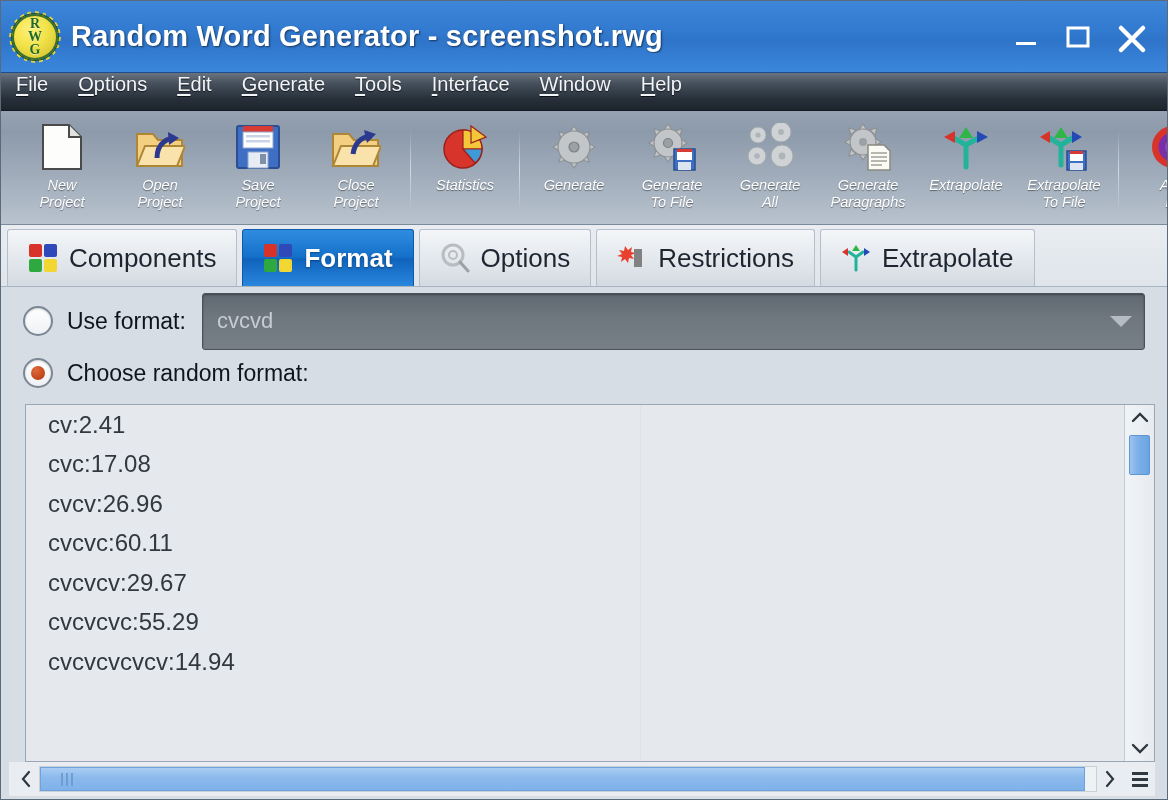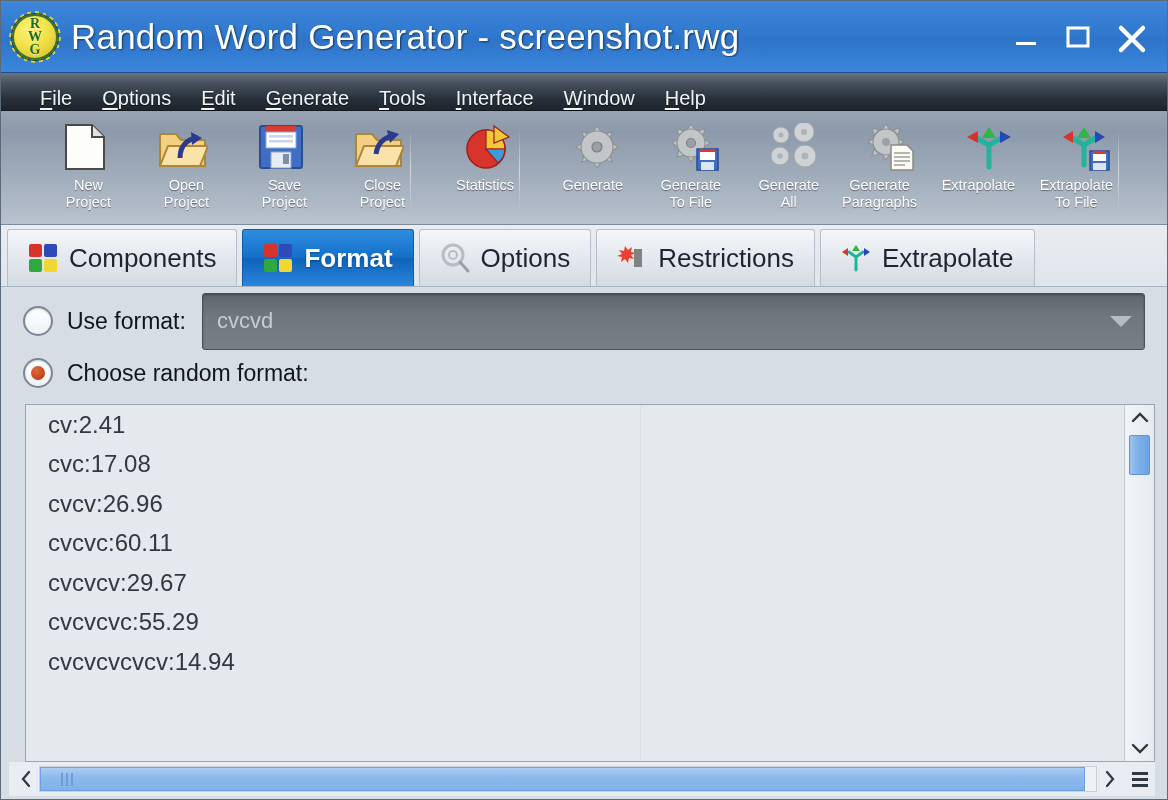--- a/index.html
+++ b/index.html
@@ -72,22 +72,22 @@
     line-height: 12px;
     font-family: "Liberation Serif", serif;
     text-shadow: 0 1px 0 rgba(255,255,255,.5);
   }
   .logo .letters .l1 { margin-bottom: 1px; }
   .logo .letters .l2 { letter-spacing: 0px; }
   .logo .letters .l3 { margin-top: 1px; }
 
   .title-text {
     color: #ffffff;
-    font-size: 35px;
-    font-weight: normal;
+    font-size: 29px;
+    font-weight: bold;
     letter-spacing: .2px;
     text-shadow: 1px 1px 2px rgba(0,0,0,.55);
     white-space: nowrap;
     flex: 1 1 auto;
     overflow: hidden;
   }
   .win-btns {
     display: flex;
     align-items: center;
     gap: 22px;
@@ -99,22 +99,22 @@
     cursor: default;
   }
   .win-btn svg { display: block; }
 
   
   .menubar {
     height: 38px;
     flex: 0 0 38px;
     background: linear-gradient(to bottom, #6a7481 0%, #46515d 28%, #27303a 70%, #1d242c 100%);
     display: flex;
-    align-items: flex-end;
-    padding-left: 24px;
+    align-items: flex-start;
+    padding-left: 0;
     border-bottom: 1px solid #131920;
   }
   .menu-item {
     color: #f2f5f8;
     font-size: 20px;
     padding: 0 15px;
     white-space: nowrap;
     text-shadow: 0 1px 1px rgba(0,0,0,.7);
     cursor: default;
   }
@@ -129,23 +129,24 @@
     align-items: flex-start;
     padding: 6px 0 0 12px;
     overflow: hidden;
     border-bottom: 1px solid #7d8a99;
   }
   .tb-item {
     width: 98px;
     height: 104px;
     display: flex;
     flex-direction: column;
-    align-items: flex-end;
+    align-items: center;
     cursor: default;
     flex: 0 0 auto;
+    font-style: italic;
   }
   .tb-icon {
     width: 52px; height: 52px;
     margin-top: 4px;
     position: relative;
     display: flex;
     align-items: center;
     justify-content: center;
   }
   .tb-label {

